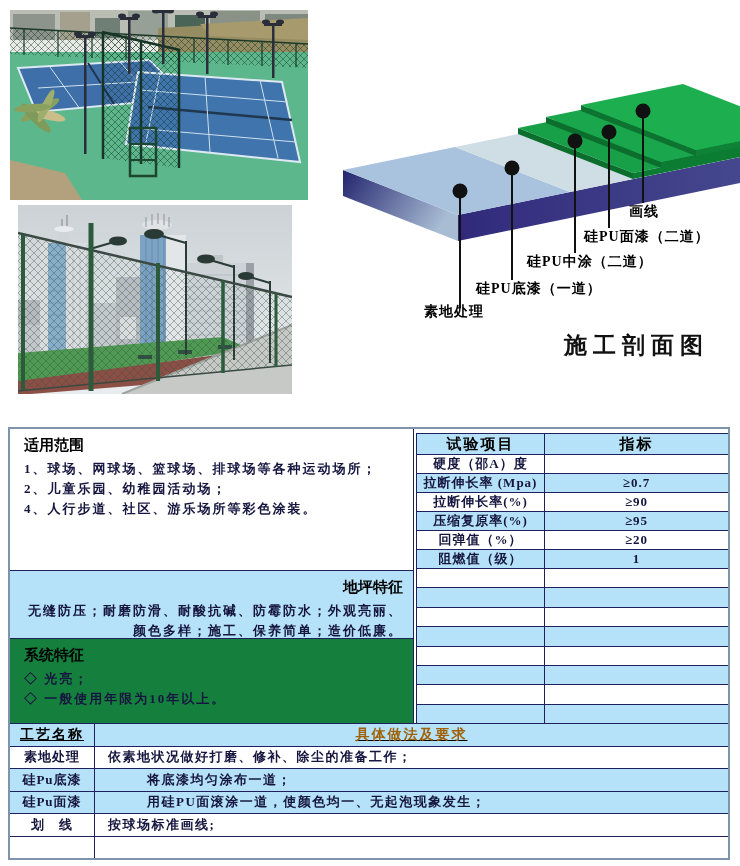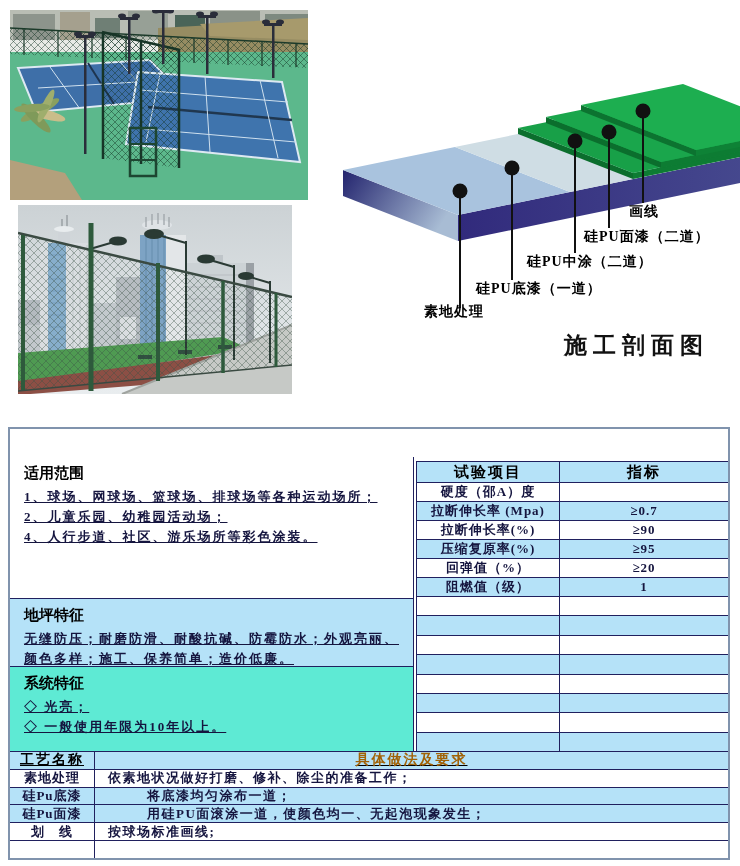--- a/index.html
+++ b/index.html
@@ -12,42 +12,42 @@
         font-family:"Liberation Sans",sans-serif;}
   .photo{position:absolute;display:block;}
   #photo1{left:10px;top:10px;}
   #photo2{left:18px;top:205px;}
   #diagram{position:absolute;left:340px;top:80px;}
 
   
   .sheet{position:absolute;left:8px;top:427px;width:722px;height:433px;
          box-sizing:border-box;border:2px solid #8093ad;background:#fff;
          display:flex;flex-direction:column;}
-  .top-region{height:294px;display:flex;min-height:0;margin-top:28px;}
+  .top-region{height:294px;display:flex;min-height:0;}
   .left-panel{width:404px;border-right:1px solid var(--line);box-sizing:border-box;
               display:flex;flex-direction:column;}
   .sec{box-sizing:border-box;padding:6px 10px 0 14px;}
   .sec-scope{height:142px;background:#fff;border-bottom:1px solid var(--line);}
-  .sec-floor{height:68px;background:var(--blue);border-bottom:1px solid var(--line);}
-  .sec-system{flex:1;background:#5eead4;}
+  .sec-floor{height:68px;background:var(--blue);border-bottom:1px solid var(--line);text-align:right;}
+  .sec-system{flex:1;background:#15803d;}
   .sec-title{font:bold 15px "Liberation Sans",sans-serif;color:#000;margin:1px 0 4px;}
   .body-text{font:bold 13px "Liberation Serif",serif;color:var(--ink);
-             letter-spacing:2px;line-height:20px;text-decoration:underline;}
+             letter-spacing:2px;line-height:20px;}
 
   .spec-table{flex:1;display:flex;flex-direction:column;margin:4px 0 0 2px;
               border-left:1px solid var(--line);border-top:1px solid var(--line);
               box-sizing:border-box;min-height:0;}
   .spec-row{display:flex;border-bottom:1px solid var(--line);box-sizing:border-box;}
   .spec-row.hdr{flex:0 0 21px;background:var(--blue);}
   .spec-row.data{flex:0 0 19px;}
   .spec-row.fill{flex:1 1 0;min-height:0;}
   .spec-row.blue{background:var(--blue);}
   .spec-row:last-child{border-bottom:none;}
   .spec-cell{display:flex;align-items:center;justify-content:center;box-sizing:border-box;}
-  .spec-cell.item{width:143px;border-right:1px solid var(--line);}
+  .spec-cell.item{width:128px;border-right:1px solid var(--line);}
   .spec-cell.val{flex:1;}
   .spec-row.hdr .spec-cell{font:bold 15px "Liberation Sans",sans-serif;color:#000;letter-spacing:2px;}
   .spec-row.data .spec-cell{font:bold 13px "Liberation Serif",serif;color:var(--ink);letter-spacing:1px;}
 
   .bottom-region{flex:1;border-top:1px solid var(--line);display:flex;flex-direction:column;min-height:0;}
   .proc-row{display:flex;flex:1 1 0;border-bottom:1px solid var(--line);box-sizing:border-box;min-height:0;}
   .proc-row:last-child{border-bottom:none;}
   .proc-row.hdr{background:var(--blue);text-decoration:underline;}
   .proc-row.blue{background:var(--blue);gap:39px;}
   .proc-name{width:85px;border-right:1px solid var(--line);display:flex;align-items:center;

